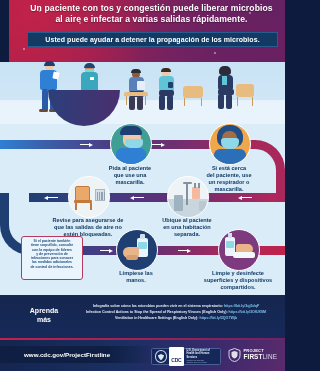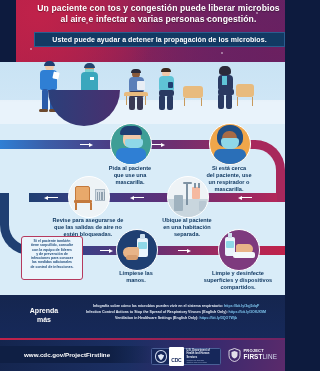--- a/index.html
+++ b/index.html
@@ -1,20 +1,20 @@
 <!DOCTYPE html>
 <html><head>
 <meta charset="utf-8">
 <style>
   html,body{margin:0;padding:0;background:#0d1b3e;}
   body{width:285px;height:371px;overflow:hidden;font-family:"Liberation Sans",sans-serif;}
   #poster{position:relative;width:285px;height:371px;overflow:hidden;}
 
   
-  .header{position:absolute;left:16px;top:0;width:282px;height:62px;
+  .header{position:absolute;left:9px;top:0;width:282px;height:62px;
     background:
       radial-gradient(circle at 8% 20%, #c0224a 0%, rgba(192,34,74,0) 45%),
       radial-gradient(circle at 92% 80%, #6b2060 0%, rgba(107,32,96,0) 55%),
       linear-gradient(105deg,#b01f46 0%,#8e2156 40%,#6e2464 70%,#51266b 100%);
     overflow:hidden;}
   .hdot{position:absolute;width:1.5px;height:1.5px;border-radius:50%;background:rgba(255,255,255,.45);}
   .headline{position:absolute;left:8px;top:3px;width:269px;text-align:center;
     color:#fff;font-size:8.6px;font-weight:bold;line-height:11px;letter-spacing:.1px;
     text-shadow:0 1px 1px rgba(0,0,0,.35);}
   .subbar{position:absolute;left:18px;top:32px;width:249px;height:13px;
@@ -95,21 +95,21 @@
     <div class="hdot" style="left:30px;top:10px"></div>
     <div class="hdot" style="left:70px;top:22px"></div>
     <div class="hdot" style="left:120px;top:8px"></div>
     <div class="hdot" style="left:190px;top:18px"></div>
     <div class="hdot" style="left:240px;top:12px"></div>
     <div class="hdot" style="left:262px;top:40px"></div>
     <div class="hdot" style="left:14px;top:48px"></div>
     <div class="hdot" style="left:205px;top:52px"></div>
     <div class="headline">
       <div>Un paciente con tos y congestión puede liberar microbios</div>
-      <div>al aire e infectar a varias personas congestión.</div>
+      <div>al aire e infectar a varias salidas rápidamente.</div>
     </div>
     <div class="subbar">
       <span>Usted puede ayudar a detener la propagación de los microbios.</span>
     </div>
   </div>
 
   <div class="scene">
     <div class="floor"></div>
 
     <div class="person" style="left:36px;top:0px;width:26px;height:56px;">

